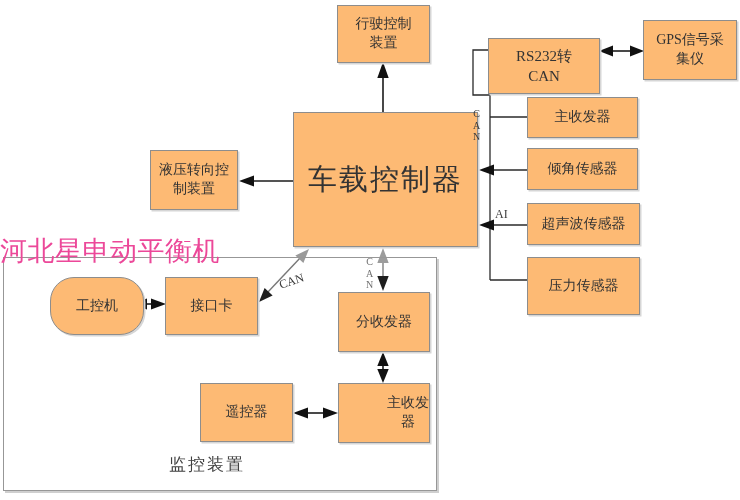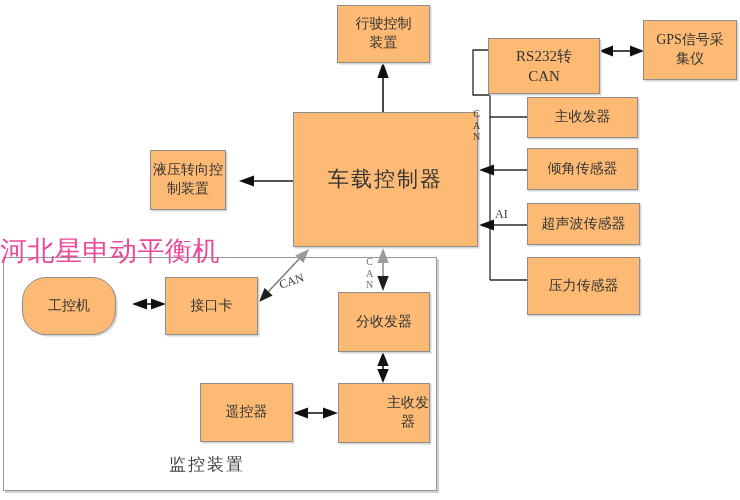--- a/index.html
+++ b/index.html
@@ -7,21 +7,21 @@
     position:relative;width:740px;height:500px;background:#ffffff;overflow:hidden;
     font-family:"Liberation Serif","DejaVu Serif",serif;color:#2e2e2e;
   }
   .node{
     position:absolute;background:#fdba74;border:1px solid #8d8d8d;
     box-shadow:1.5px 1.5px 0 #d6d6d6;
     display:flex;align-items:center;justify-content:center;text-align:center;
     box-sizing:border-box;
   }
   .node-label{white-space:pre-line;line-height:1.35;font-size:14px;color:#333;}
-  .node-label.big{font-size:21px;letter-spacing:2px;}
+  .node-label.big{font-size:29px;letter-spacing:2px;}
   .node-label.latin{font-size:15px;}
   .enclosure{
     position:absolute;border:1px solid #979797;background:transparent;
     box-shadow:2px 2px 0 #cfcfcf;box-sizing:border-box;
   }
   .group-label{position:absolute;font-size:17px;color:#404040;letter-spacing:2px;}
   .edge-label{position:absolute;color:#3c3c3c;font-size:11px;}
   .stacked{white-space:pre-line;line-height:1.15;font-size:10px;text-align:center;}
   .watermark{
     position:absolute;left:0px;top:233px;font-family:"Liberation Sans","DejaVu Sans",sans-serif;
@@ -112,26 +112,26 @@
   </div>
 
   <div class="node" style="left:527px;top:203px;width:113px;height:42px;">
     <span class="node-label">超声波传感器</span>
   </div>
 
   <div class="node" style="left:527px;top:257px;width:113px;height:58px;">
     <span class="node-label">压力传感器</span>
   </div>
 
-  <div class="node" style="left:150px;top:150px;width:76px;height:60px;text-align:center;">
+  <div class="node" style="left:150px;top:150px;width:88px;height:60px;text-align:center;">
     <span class="node-label">液压转向控
 制装置</span>
   </div>
 
-  <div class="node" style="left:22px;top:277px;width:94px;height:58px;border-radius:24px;">
+  <div class="node" style="left:50px;top:277px;width:94px;height:58px;border-radius:24px;">
     <span class="node-label">工控机</span>
   </div>
 
   <div class="node" style="left:165px;top:277px;width:93px;height:58px;">
     <span class="node-label">接口卡</span>
   </div>
 
   <div class="node" style="left:338px;top:292px;width:92px;height:60px;">
     <span class="node-label">分收发器</span>
   </div>

